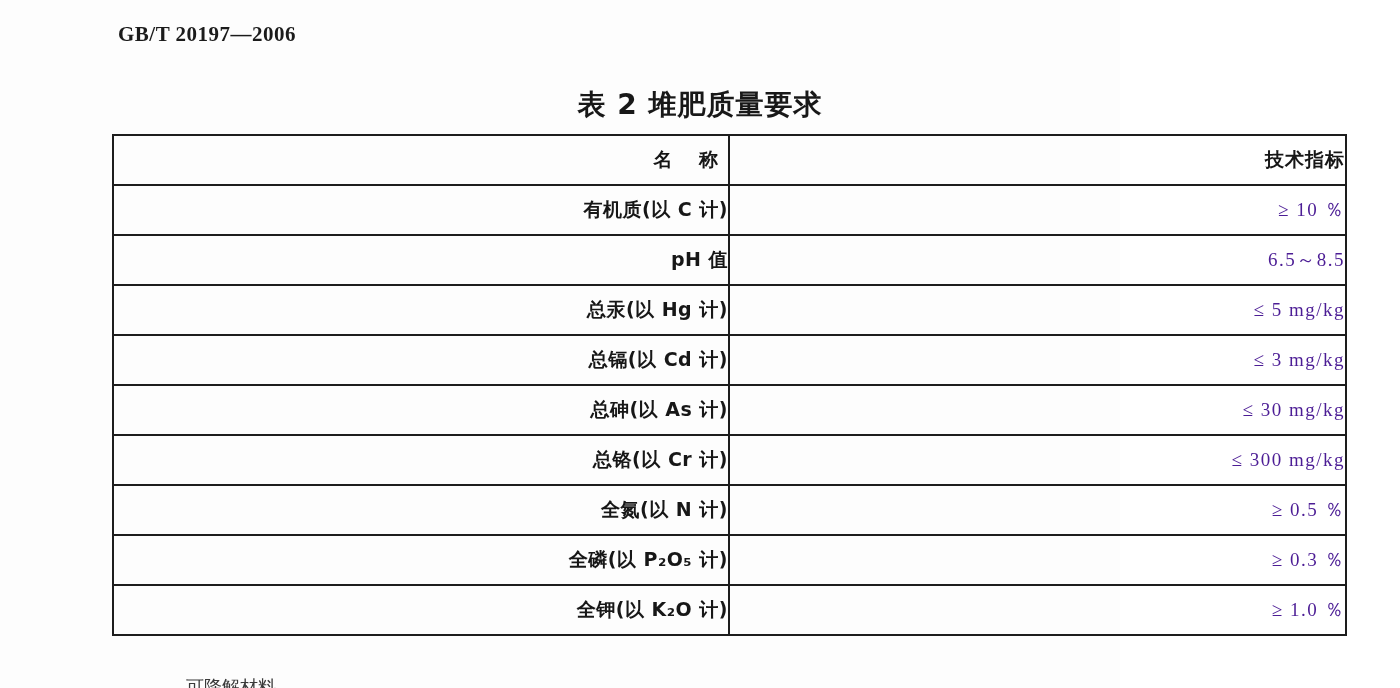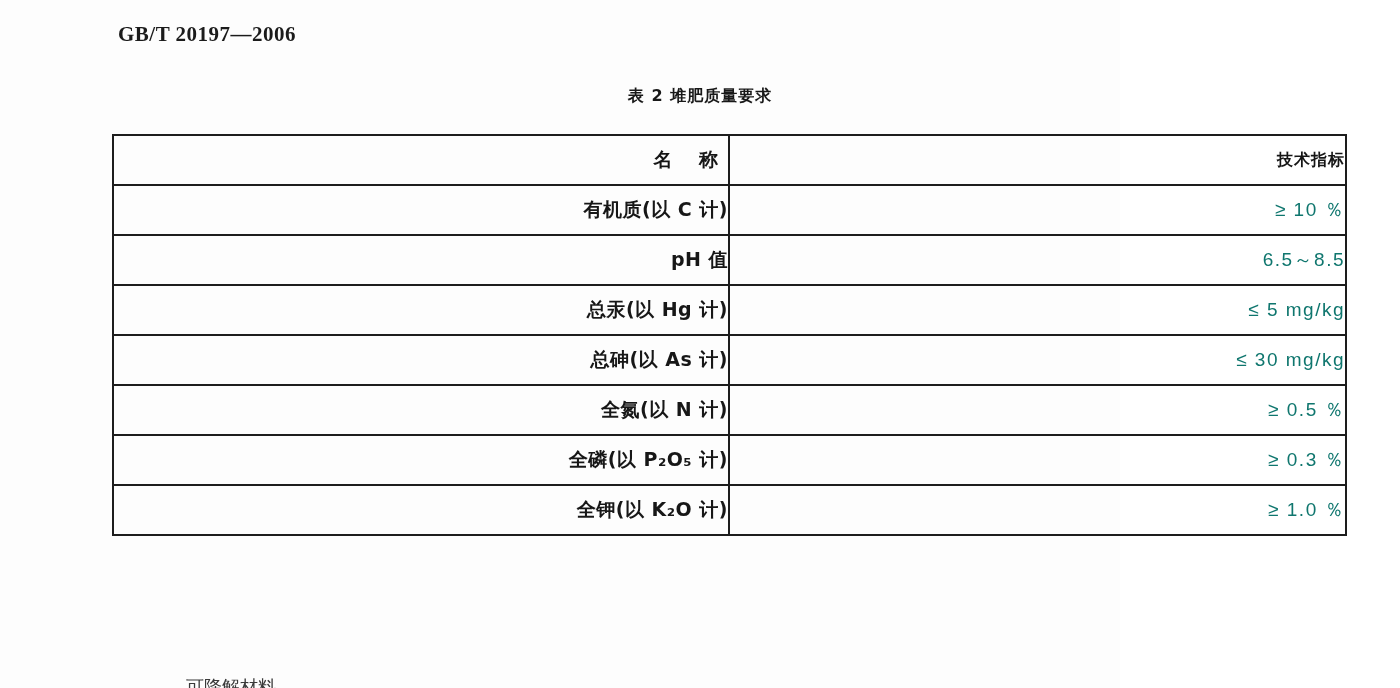--- a/index.html
+++ b/index.html
@@ -32,21 +32,21 @@
     color: #1b1b1b;
   }
   .table-caption {
     position: absolute;
     top: 86px;
     left: 0;
     width: 1400px;
     text-align: center;
     font-family: "DejaVu Sans", "Liberation Sans", sans-serif;
     font-weight: bold;
-    font-size: 16px;
+    font-size: 28px;
     color: #181818;
   }
   .caption-inner {
     display: inline-block;
     letter-spacing: 1px;
   }
   table.quality-table {
     position: absolute;
     left: 112px;
     top: 134px;
@@ -66,37 +66,37 @@
   .col-value { width: 617px; }
   th .hdr-name {
     font-family: "DejaVu Sans", "Liberation Sans", sans-serif;
     font-size: 19px;
     font-weight: bold;
     letter-spacing: 10px;
     color: #161616;
   }
   th .hdr-value {
     font-family: "DejaVu Sans", "Liberation Sans", sans-serif;
-    font-size: 16px;
+    font-size: 19px;
     font-weight: bold;
     letter-spacing: 1px;
     color: #161616;
   }
   td.name-cell {
     font-family: "DejaVu Sans", "Liberation Sans", sans-serif;
     font-size: 19px;
     font-weight: bold;
     color: #171717;
     letter-spacing: 0.5px;
     margin-left: 32px;
   }
   td.value-cell {
-    font-family: Liberation Sans, sans-serif;
+    font-family: Liberation Serif, serif;
     font-size: 19px;
-    color: #0f766e;
+    color: #4c1d95;
     letter-spacing: 1.5px;
   }
   .footer-sliver {
     position: absolute;
     left: 186px;
     top: 676px;
     width: 160px;
     height: 12px;
     overflow: hidden;
     font-family: "DejaVu Sans", "Liberation Sans", sans-serif;
@@ -139,22 +139,30 @@
       </tr>
       <tr>
         <td class="name-cell">pH 值</td>
         <td class="value-cell">6.5～8.5</td>
       </tr>
       <tr>
         <td class="name-cell">总汞(以 Hg 计)</td>
         <td class="value-cell">≤ 5 mg/kg</td>
       </tr>
       <tr>
+        <td class="name-cell">总镉(以 Cd 计)</td>
+        <td class="value-cell">≤ 3 mg/kg</td>
+      </tr>
+      <tr>
         <td class="name-cell">总砷(以 As 计)</td>
         <td class="value-cell">≤ 30 mg/kg</td>
+      </tr>
+      <tr>
+        <td class="name-cell">总铬(以 Cr 计)</td>
+        <td class="value-cell">≤ 300 mg/kg</td>
       </tr>
       <tr>
         <td class="name-cell">全氮(以 N 计)</td>
         <td class="value-cell">≥ 0.5 ％</td>
       </tr>
       <tr>
         <td class="name-cell">全磷(以 P₂O₅ 计)</td>
         <td class="value-cell">≥ 0.3 ％</td>
       </tr>
       <tr>

